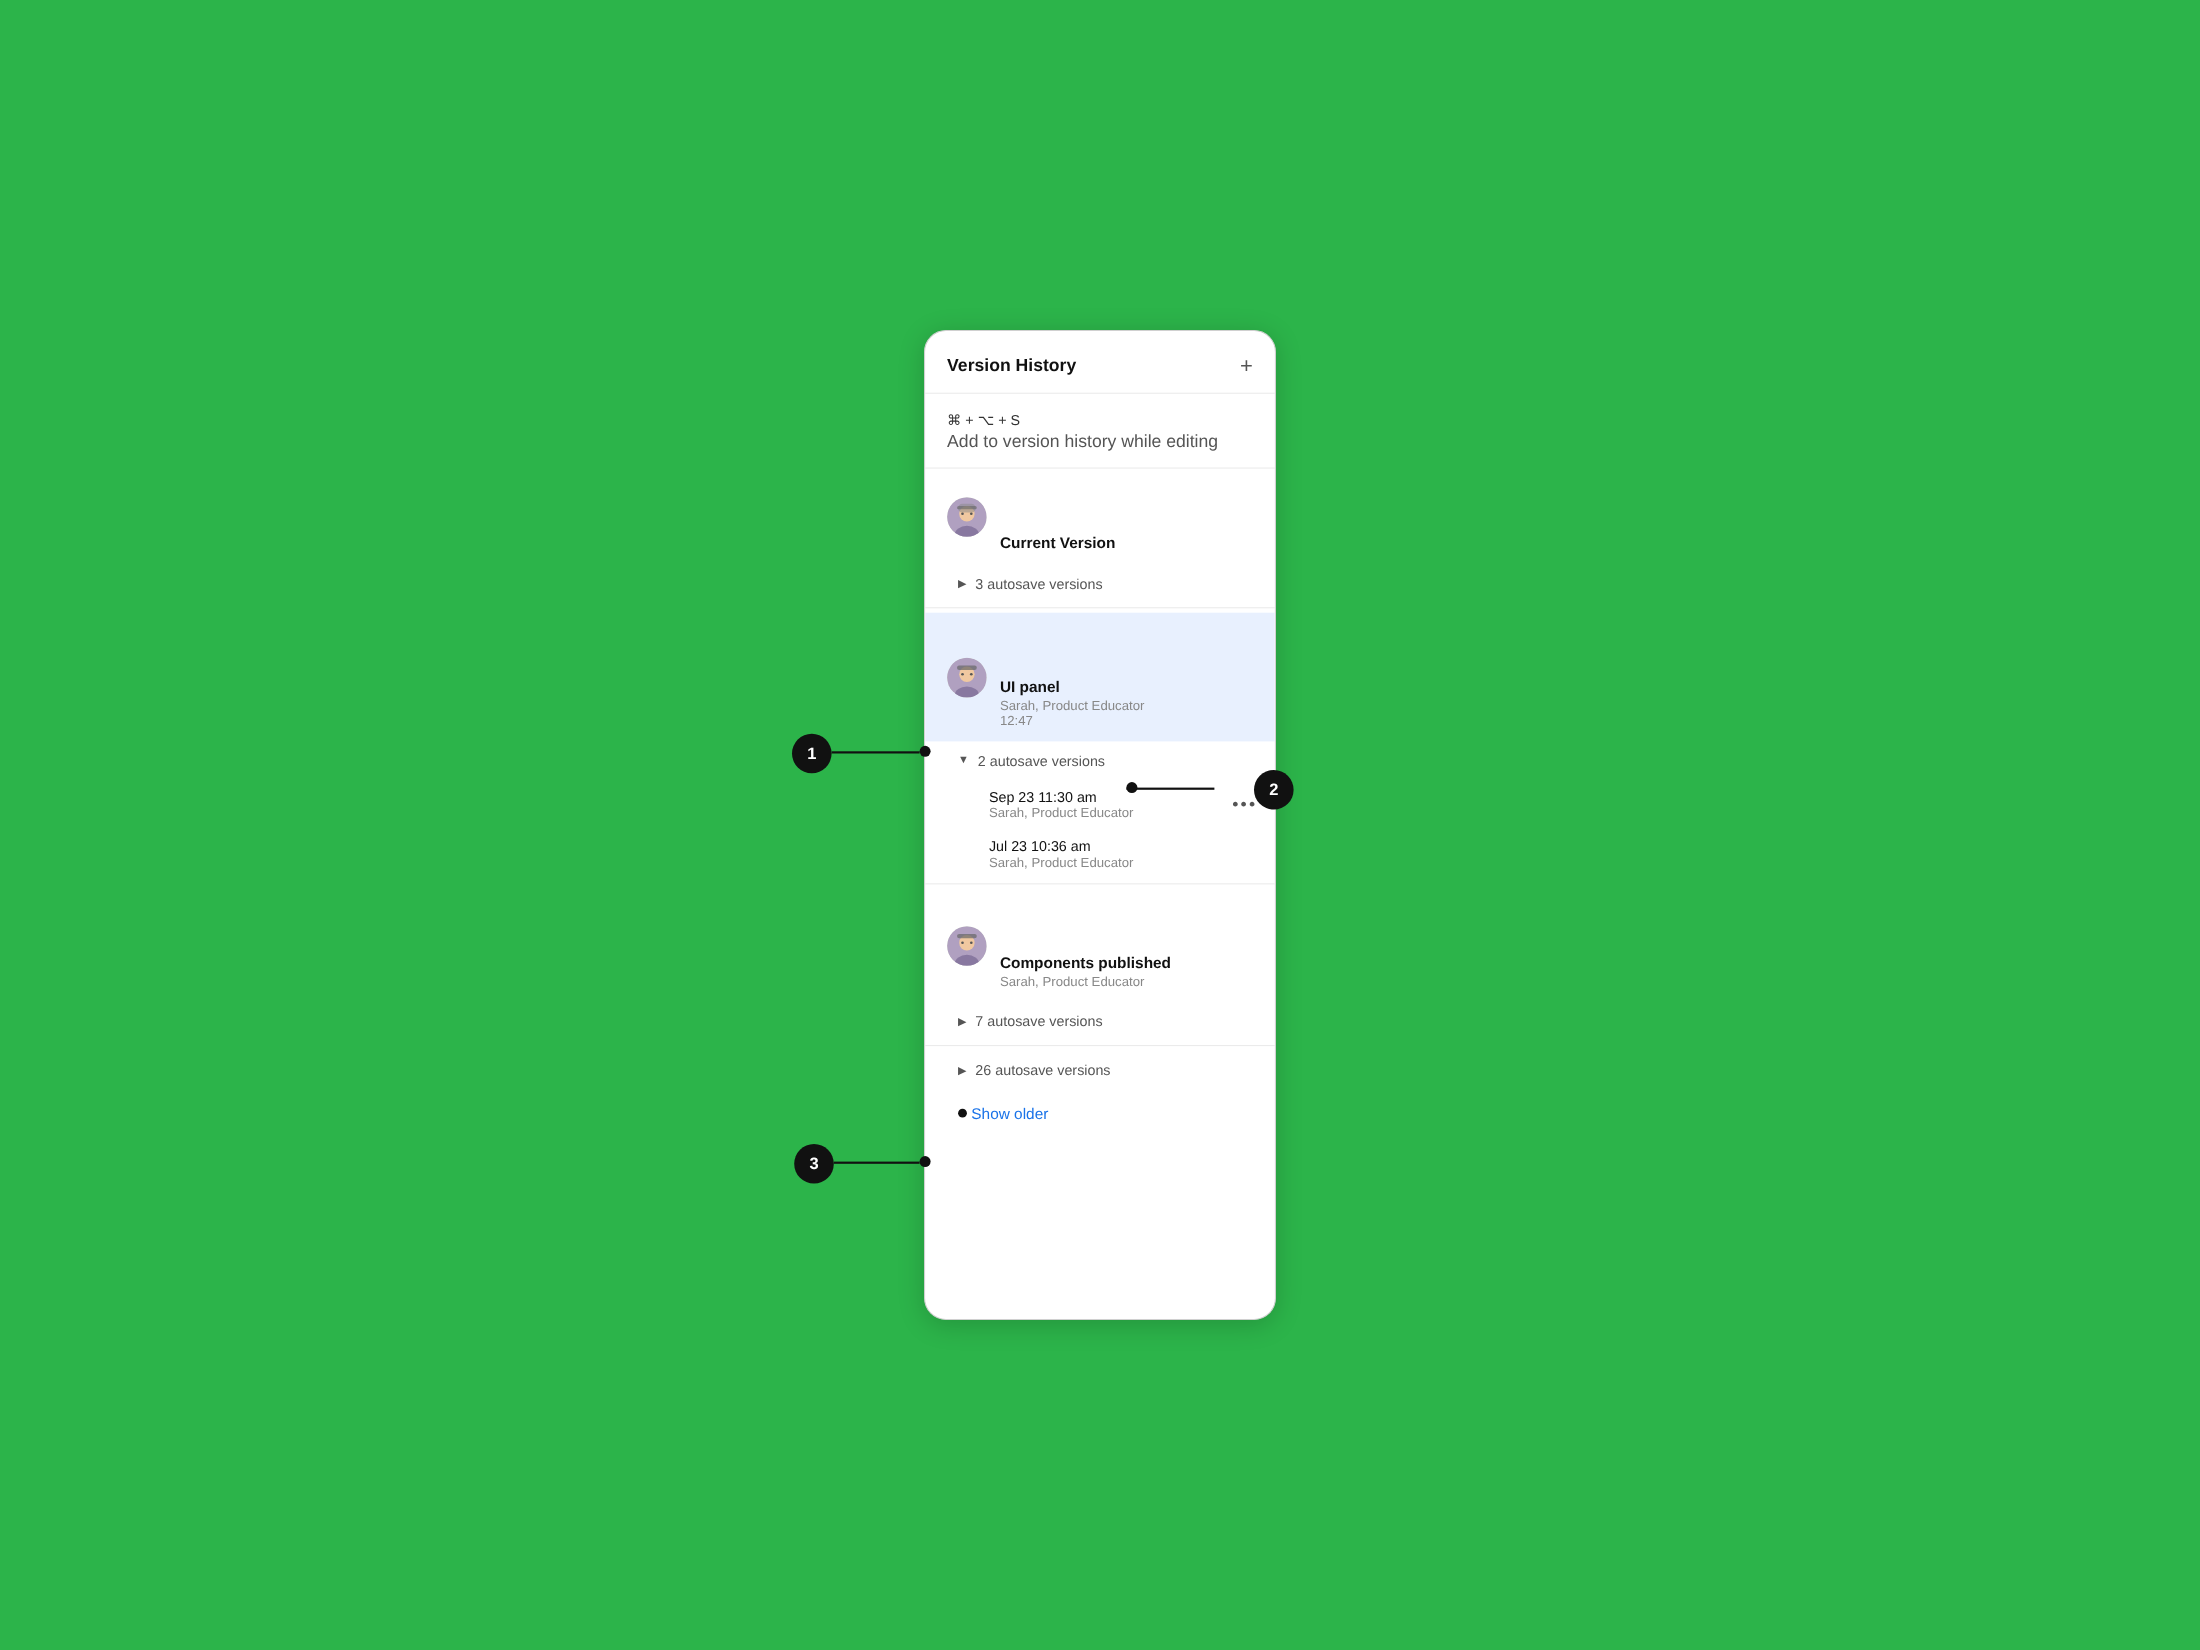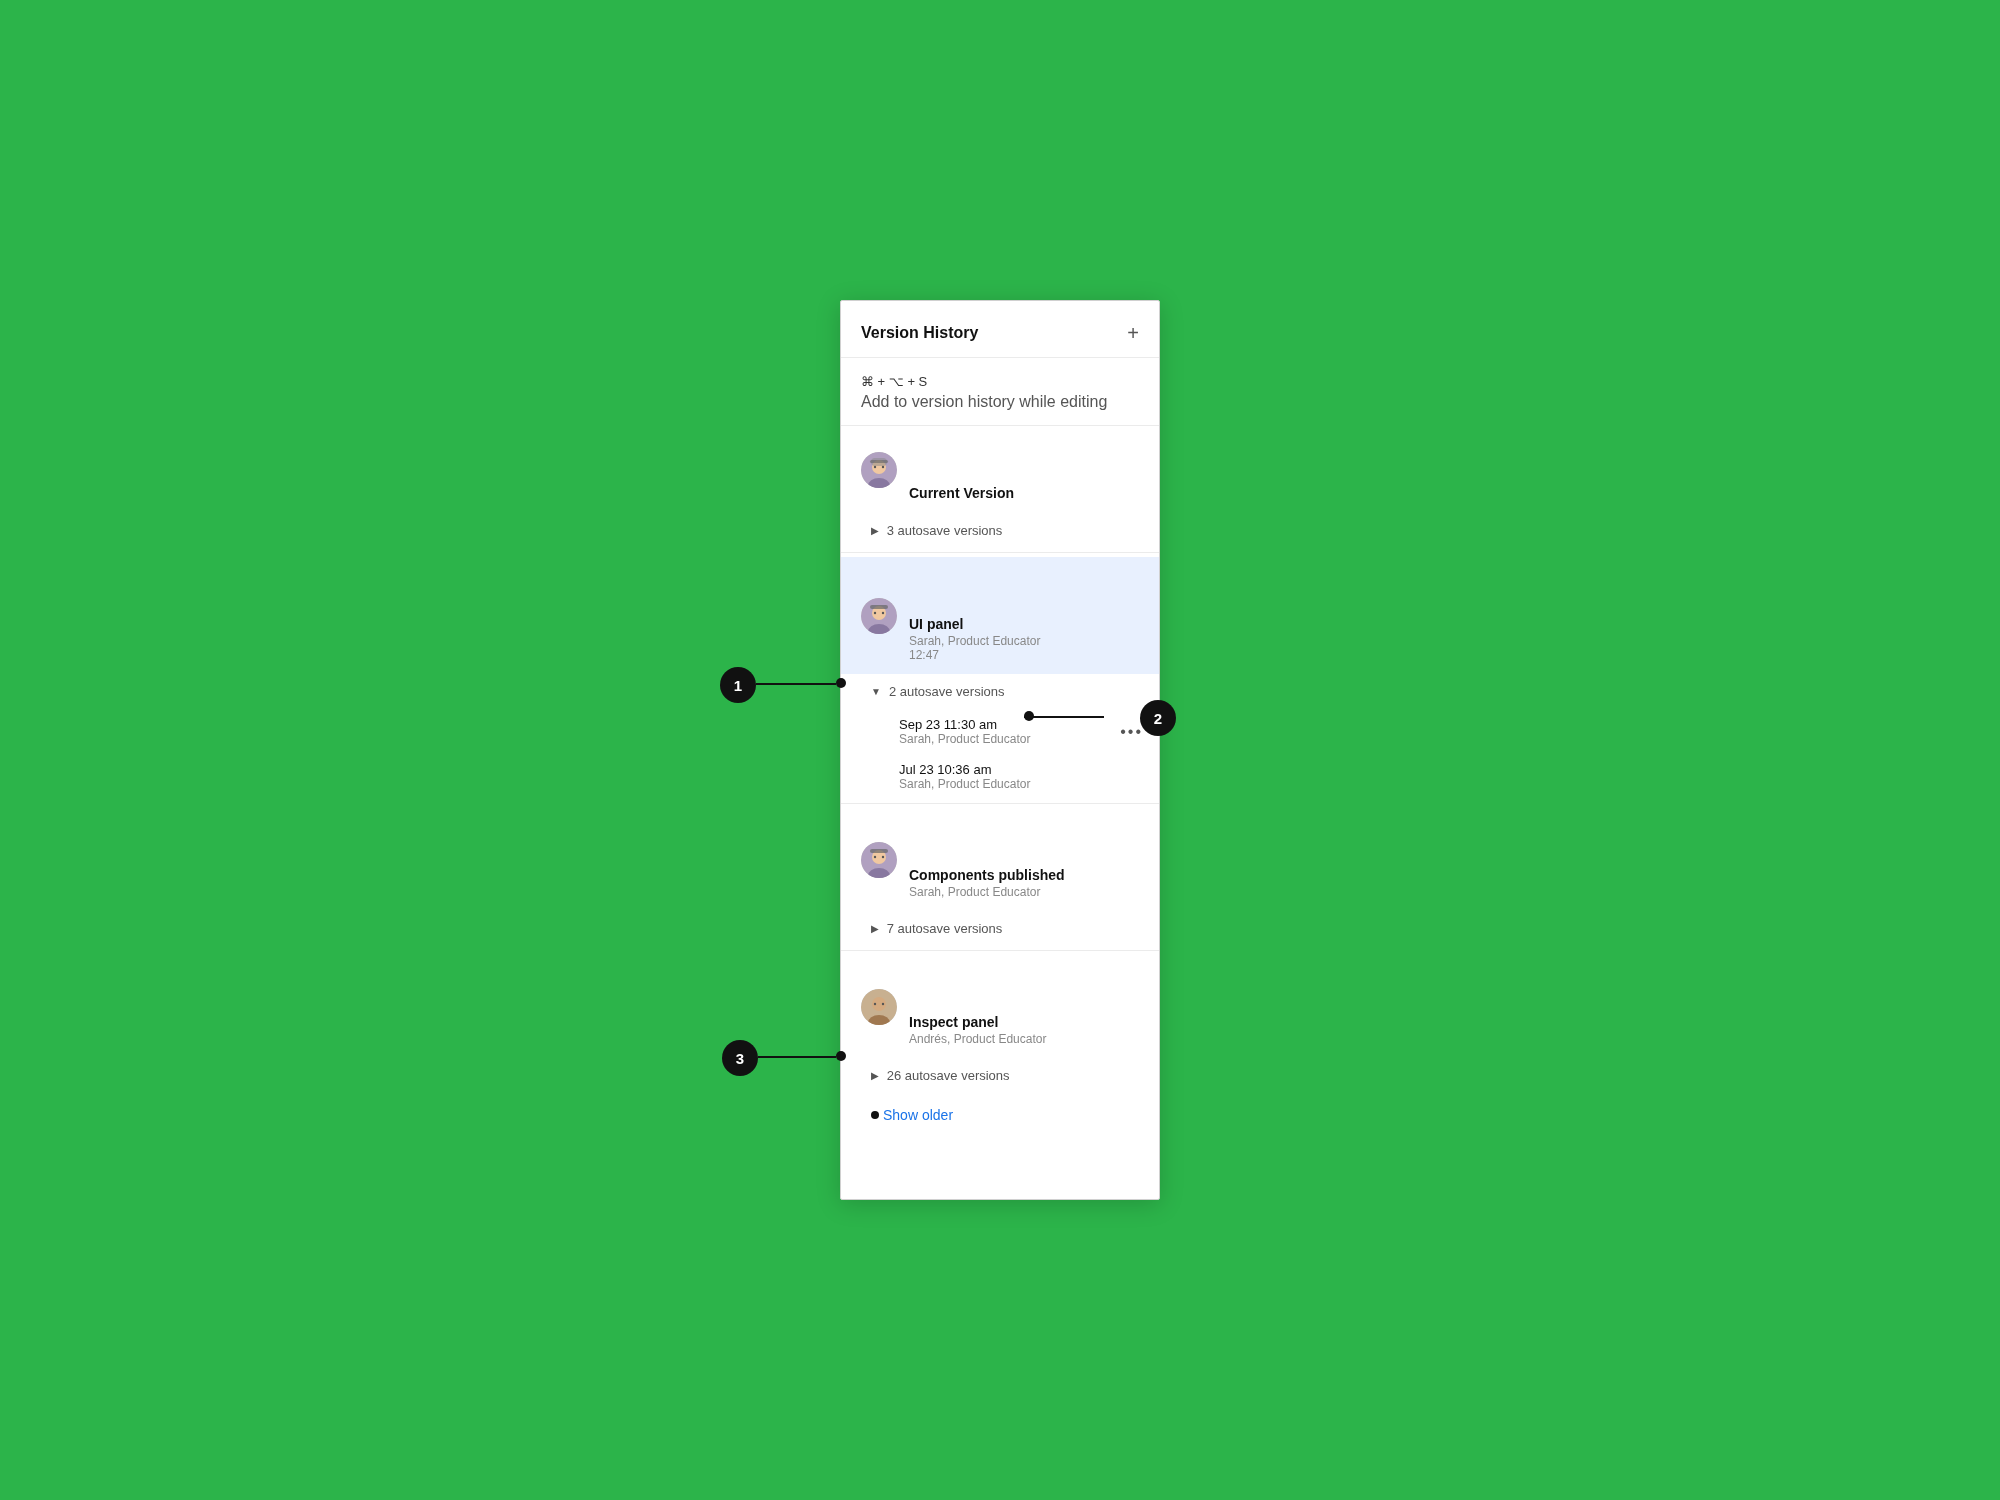--- a/index.html
+++ b/index.html
@@ -9,21 +9,21 @@
       height: 1500px;
       background-color: #2cb44a;
       display: flex;
       align-items: center;
       justify-content: center;
       font-family: -apple-system, BlinkMacSystemFont, 'Segoe UI', sans-serif;
     }
 
     .panel {
       background: #ffffff;
-      border-radius: 2px;
+      border-radius: 20px;
       width: 320px;
       min-height: 900px;
       box-shadow: 0 4px 24px rgba(0,0,0,0.18);
       border: 1px solid #d0d0d0;
       overflow: hidden;
       position: relative;
     }
 
     .panel-header {
       display: flex;
@@ -315,35 +315,20 @@
         </div>
       </div>
 
       <div class="autosave-row">
         <span class="triangle">▶</span>
         <span class="autosave-label">7 autosave versions</span>
       </div>
 
       <div class="divider"></div>
 
-      <div class="version-item">
-        <div class="avatar">
-          <svg viewBox="0 0 36 36" xmlns="http://www.w3.org/2000/svg">
-            <circle cx="18" cy="18" r="18" fill="#c8b090"></circle>
-            <circle cx="18" cy="15" r="7" fill="#d4aa80"></circle>
-            <ellipse cx="18" cy="34" rx="11" ry="8" fill="#a07850"></ellipse>
-            <circle cx="14" cy="15" r="1.2" fill="#555"></circle>
-            <circle cx="22" cy="15" r="1.2" fill="#555"></circle>
-          </svg>
-        </div>
-        <div class="version-info">
-          <div class="version-name">Inspect panel</div>
-          <div class="version-author">Andrés, Product Educator</div>
-        </div>
-      </div>
 
       <div class="autosave-row">
         <span class="triangle">▶</span>
         <span class="autosave-label">26 autosave versions</span>
       </div>
 
       <div class="show-older-row">
         <div class="show-older-dot"></div>
         <a class="show-older-link">Show older</a>
       </div>

